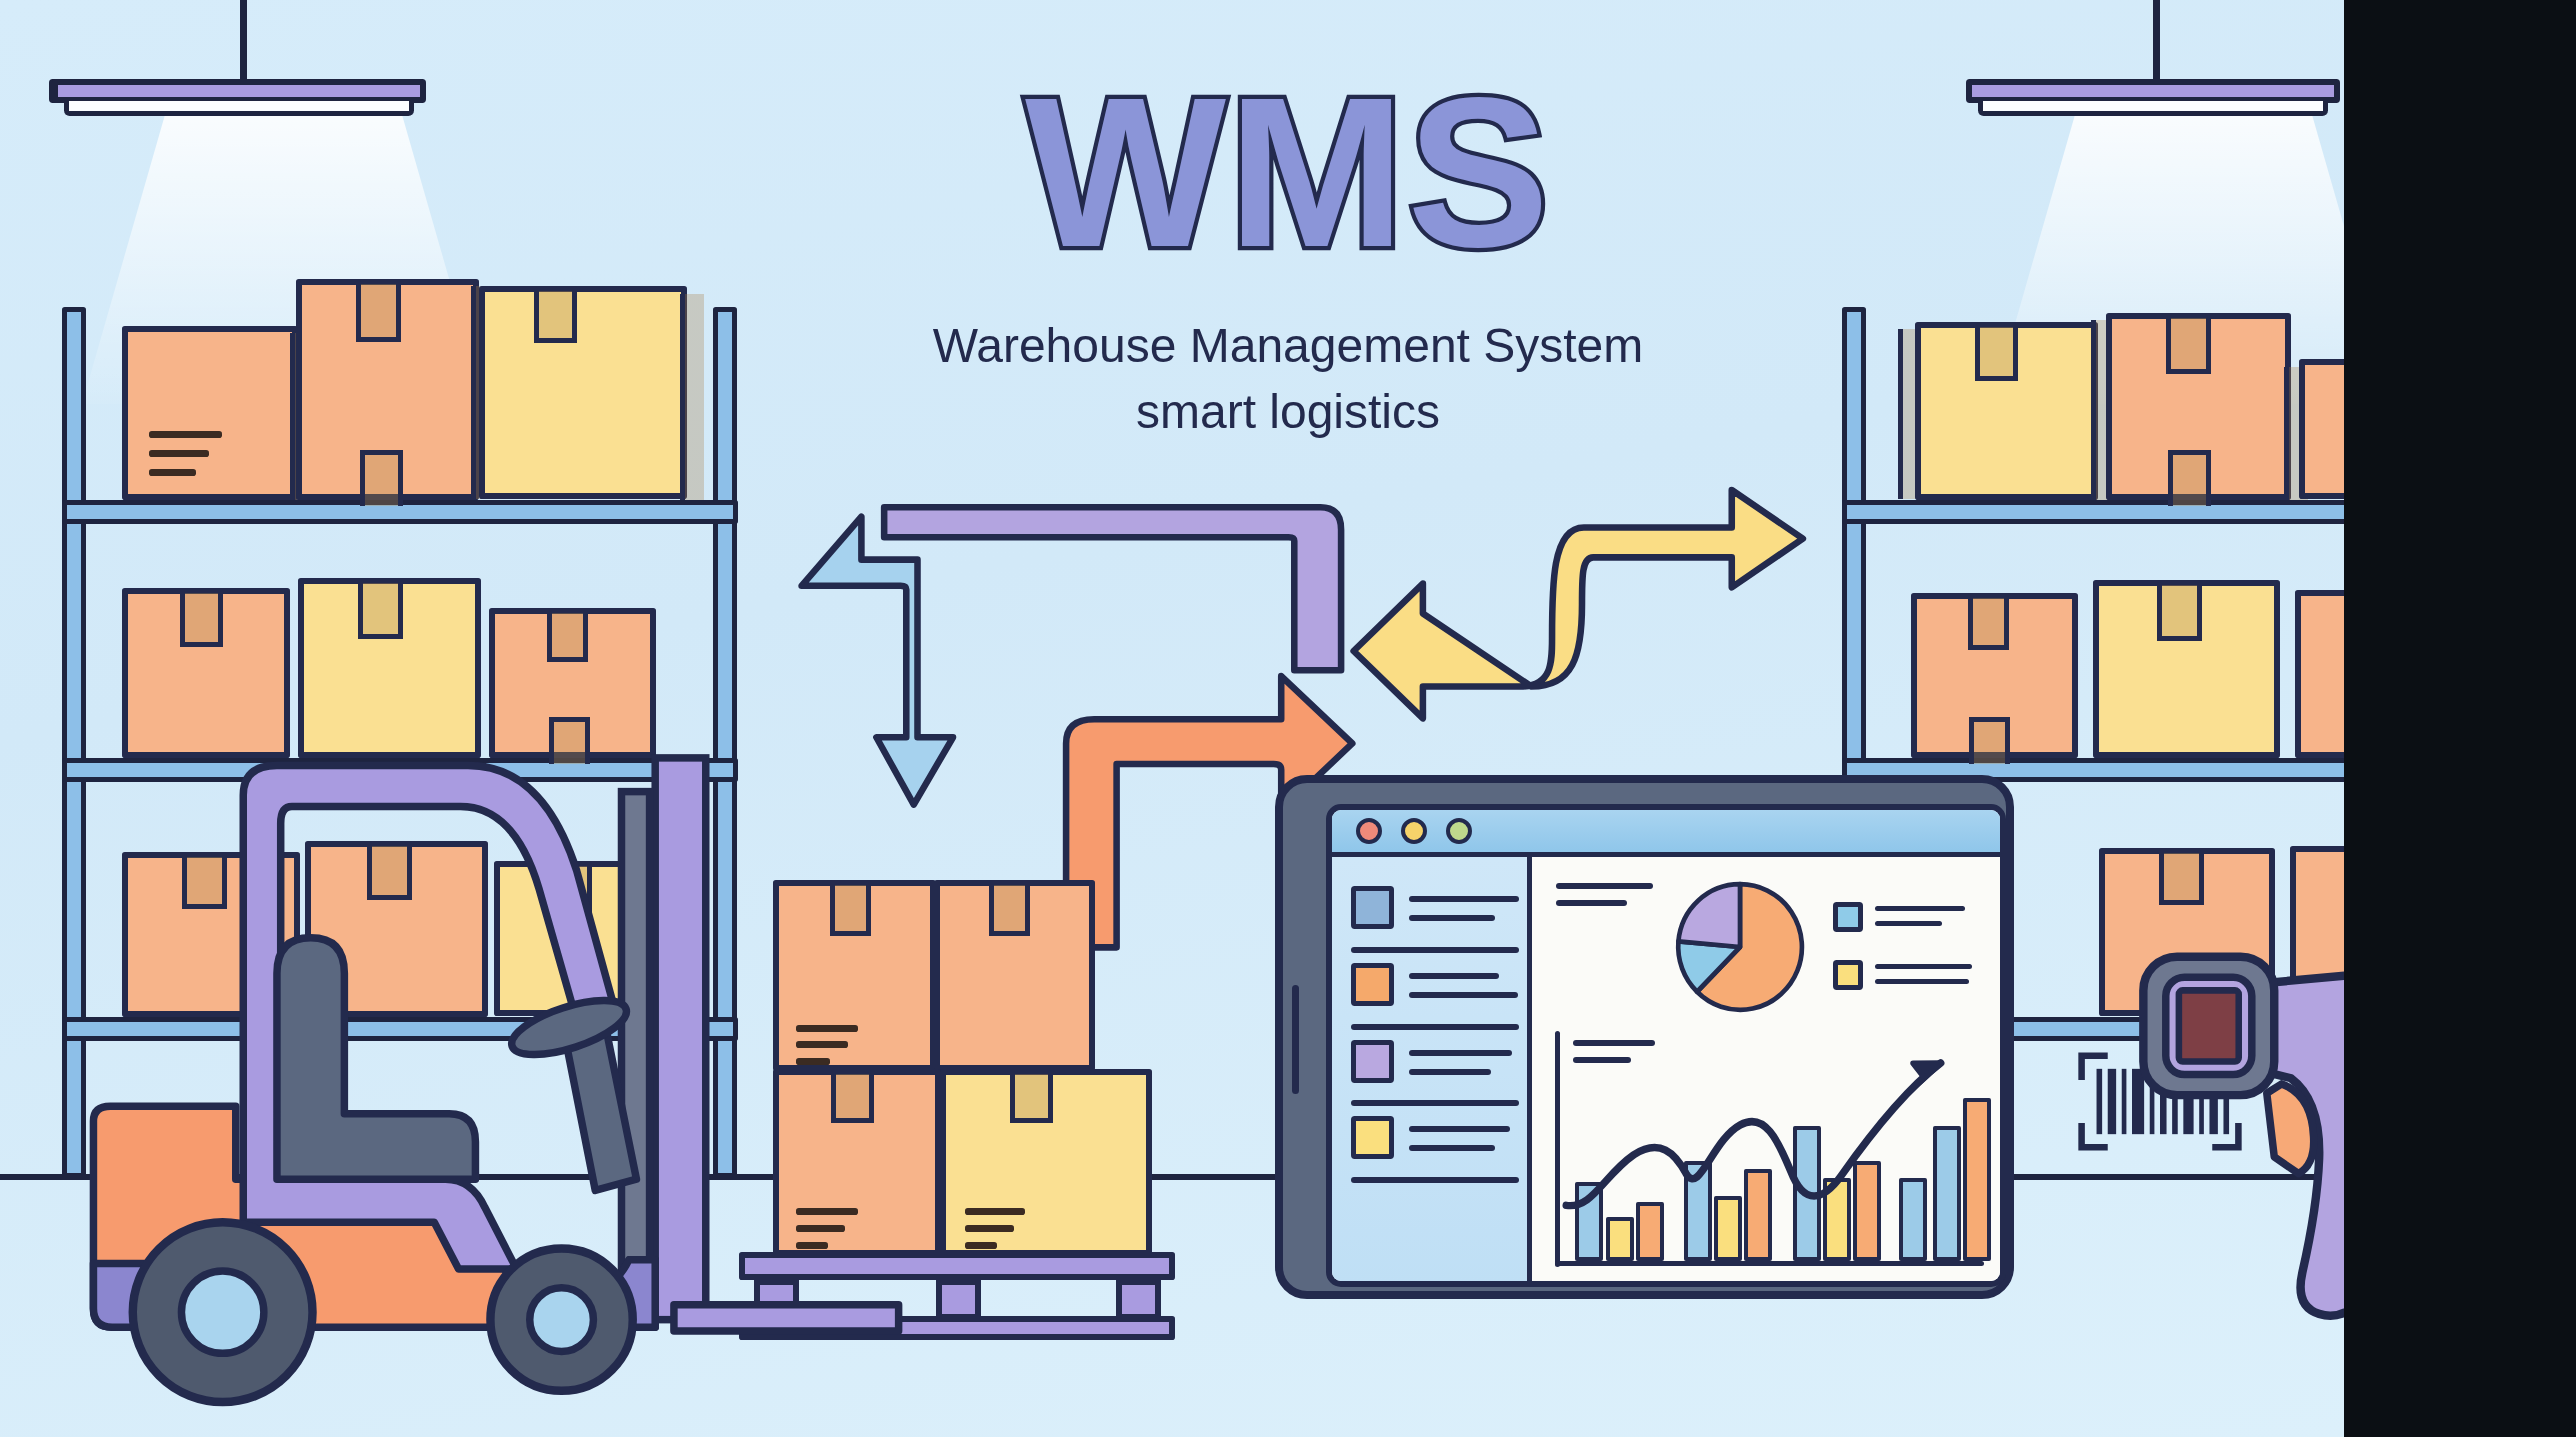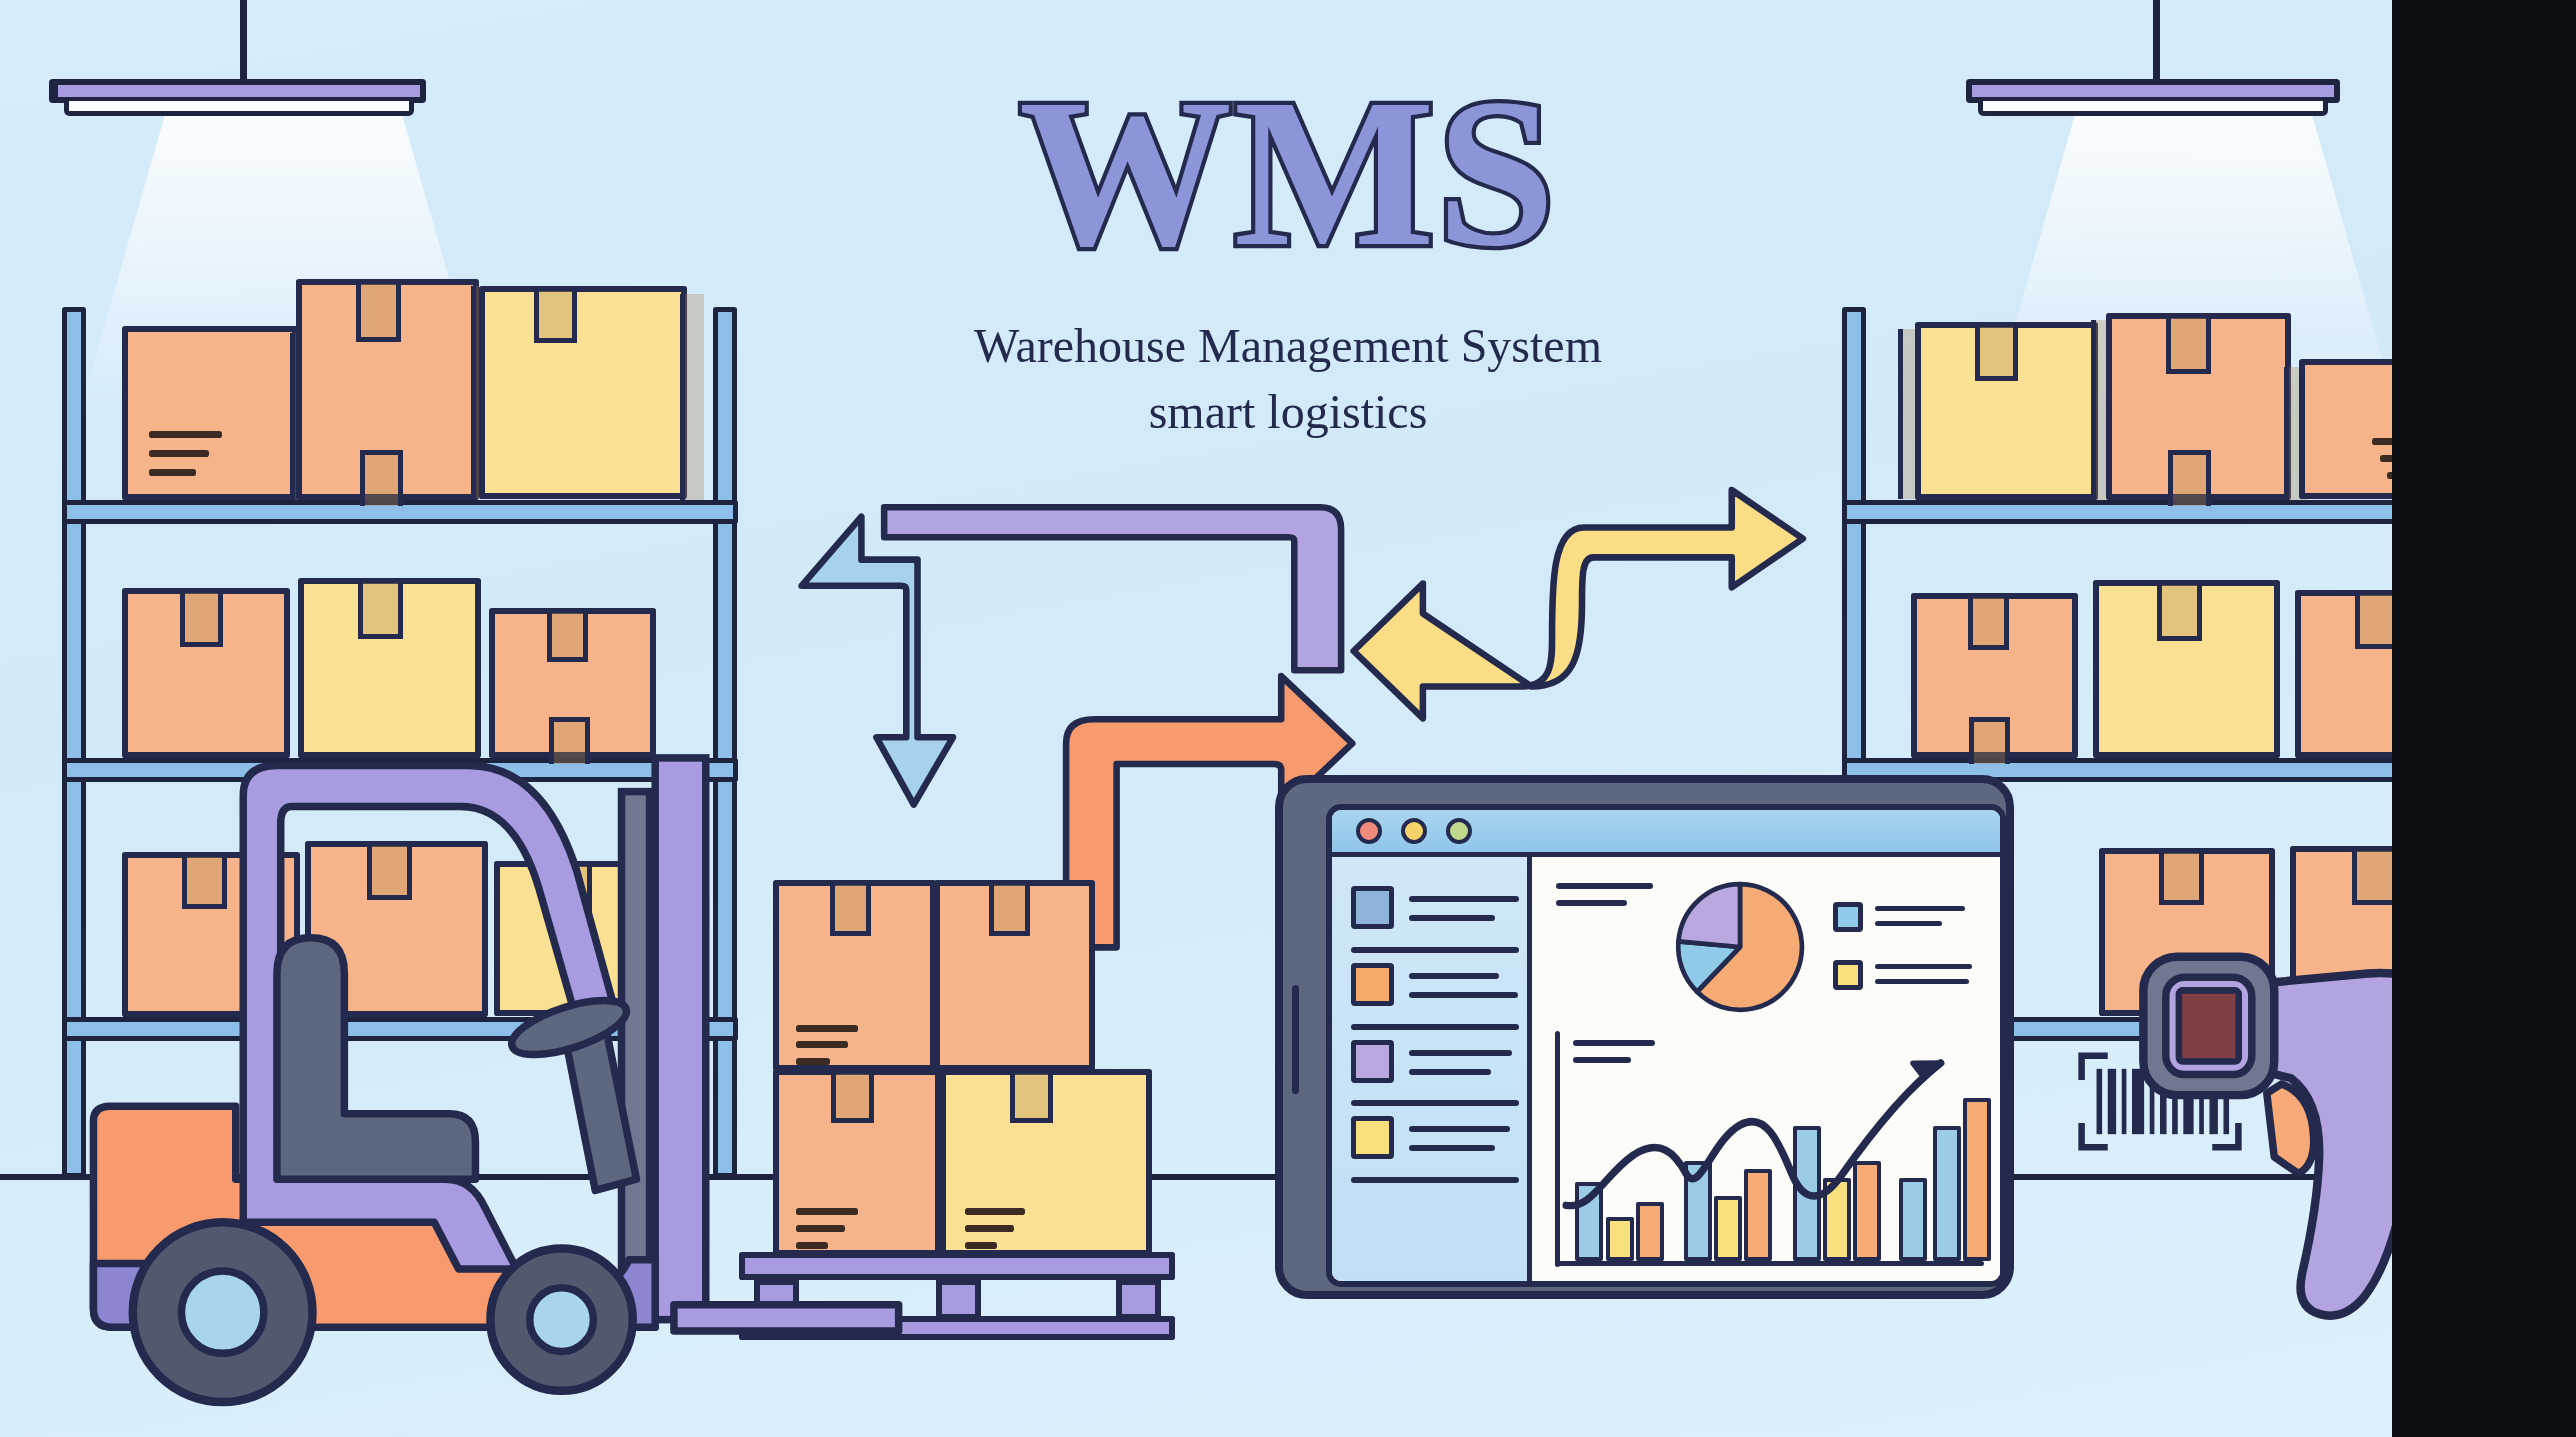--- a/index.html
+++ b/index.html
@@ -1,22 +1,21 @@
 <!DOCTYPE html>
 <html style="font-size:15px"><head>
 <meta charset="utf-8">
 <style>
   html,body{margin:0;padding:0;background:#0b0f14;}
   #stage{
     position:relative;
     width:2344px;height:1438px;
     overflow:hidden;
     background:linear-gradient(170deg,#d6ecfa 0%, #d2e9f8 40%, #dcf0fb 100%);
-    font-family:Liberation Serif, serif;
-    padding-left:48px;
+    font-family:Liberation Sans, sans-serif;
   }
   .abs{position:absolute;}
   
   .stem{background:#1e2440;width:6.6px;}
   .lampbar{background:#a99be0;border:6.6px solid #1e2440;border-radius:3.7px;box-sizing:border-box;}
   .lamplens{background:#fbfdff;border:5.6px solid #1e2440;border-top:none;box-sizing:border-box;border-radius:0 0 5.6px 5.6px;}
   .cone{
     background:linear-gradient(180deg,rgba(255,255,255,.92),rgba(255,255,255,.05));
     clip-path:polygon(22% 0%,78% 0%,100% 100%,0% 100%);
   }

